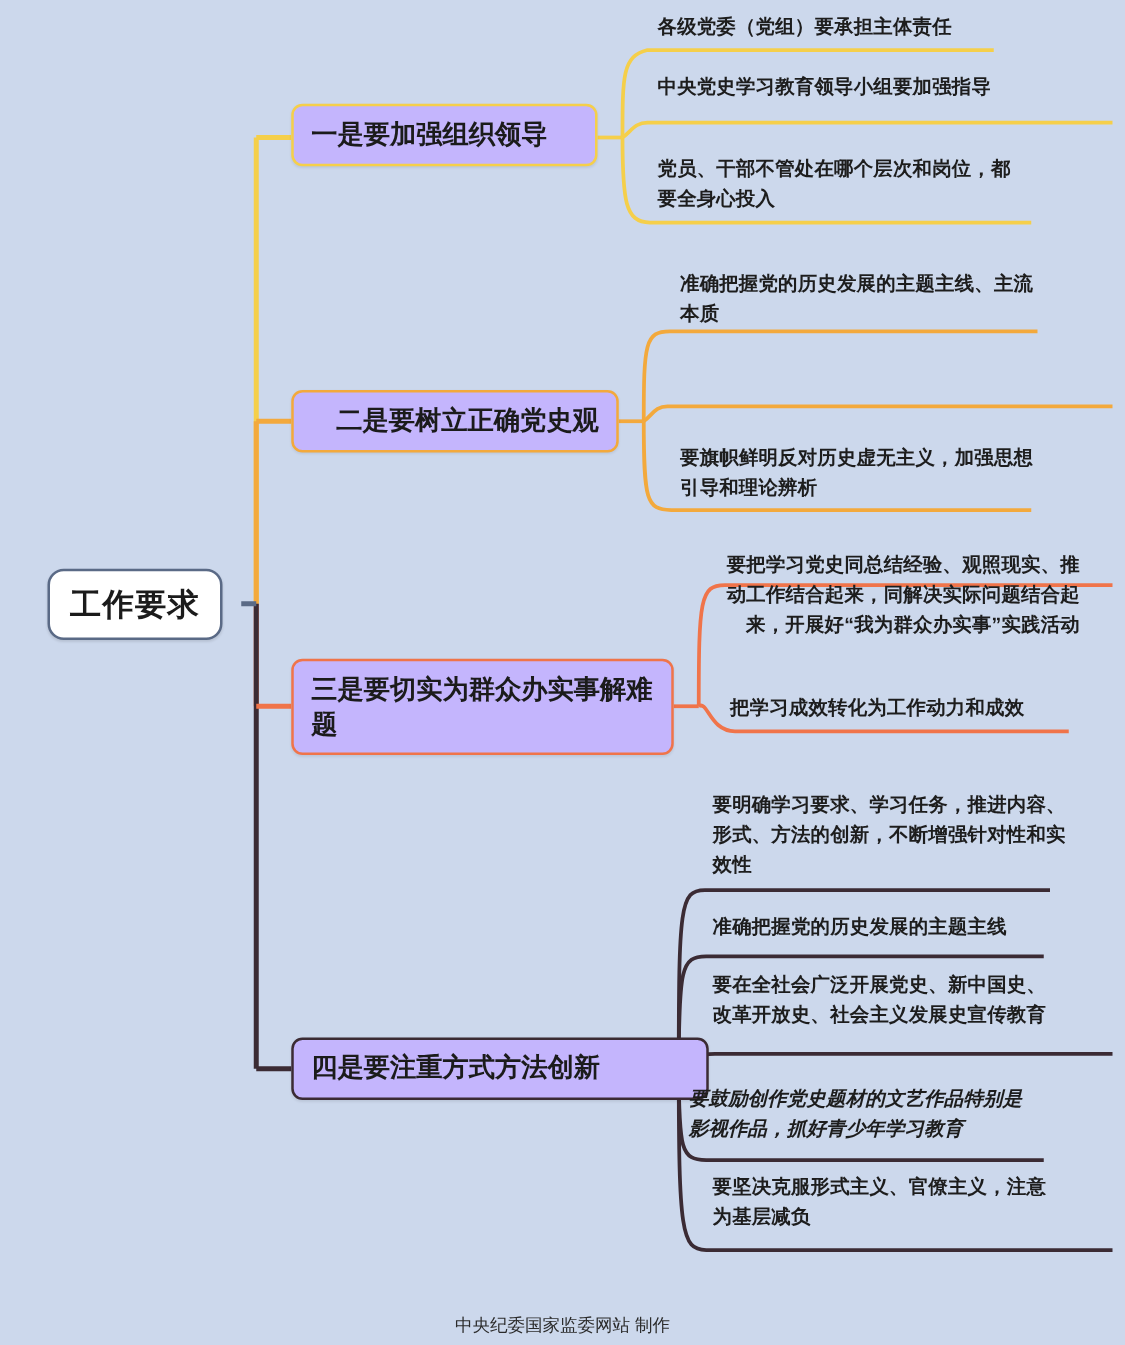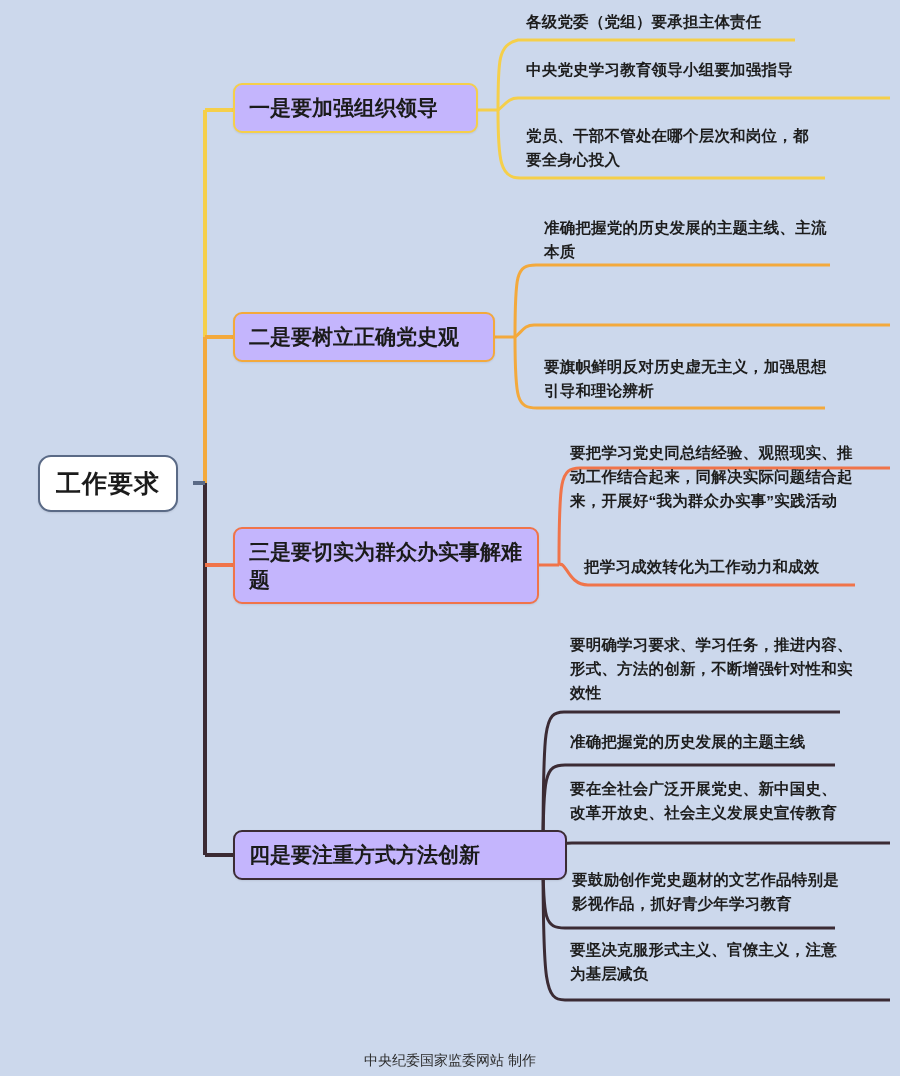--- a/index.html
+++ b/index.html
@@ -130,53 +130,53 @@
   <div class="leaf-node" style="left:522px; top:10px; width:290px;">
     <span>各级党委（党组）要承担主体责任</span>
   </div>
   <div class="leaf-node" style="left:522px; top:58px; width:300px;">
     <span>中央党史学习教育领导小组要加强指导</span>
   </div>
   <div class="leaf-node" style="left:522px; top:124px; width:295px;">
     <span>党员、干部不管处在哪个层次和岗位，都要全身心投入</span>
   </div>
 
-  <div class="node branch-node b2" style="left:233px; top:312px; width:262px;">
+  <div class="node branch-node b2" style="left:233px; top:312px; width:262px;justify-content:flex-end;">
     <span>二是要树立正确党史观</span>
   </div>
   <div class="leaf-node" style="left:540px; top:216px; width:292px;">
     <span>准确把握党的历史发展的主题主线、主流本质</span>
   </div>
   <div class="leaf-node" style="left:540px; top:355px; width:300px;">
     <span>要旗帜鲜明反对历史虚无主义，加强思想引导和理论辨析</span>
   </div>
 
   <div class="node branch-node b3" style="left:233px; top:527px; width:306px;">
     <span>三是要切实为群众办实事解难题</span>
   </div>
-  <div class="leaf-node" style="left:566px; top:441px; width:300px;">
+  <div class="leaf-node" style="left:566px; top:441px; width:300px;text-align:right;">
     <span>要把学习党史同总结经验、观照现实、推动工作结合起来，同解决实际问题结合起来，开展好“我为群众办实事”实践活动</span>
   </div>
   <div class="leaf-node" style="left:580px; top:555px; width:285px;">
     <span>把学习成效转化为工作动力和成效</span>
   </div>
 
   <div class="node branch-node b4" style="left:233px; top:830px; width:334px;">
     <span>四是要注重方式方法创新</span>
   </div>
   <div class="leaf-node" style="left:566px; top:633px; width:292px;">
     <span>要明确学习要求、学习任务，推进内容、形式、方法的创新，不断增强针对性和实效性</span>
   </div>
   <div class="leaf-node" style="left:566px; top:730px; width:290px;">
     <span>准确把握党的历史发展的主题主线</span>
   </div>
   <div class="leaf-node" style="left:566px; top:777px; width:288px;">
     <span>要在全社会广泛开展党史、新中国史、改革开放史、社会主义发展史宣传教育</span>
   </div>
-  <div class="leaf-node" style="left:568px; top:868px; width:286px;">
+  <div class="leaf-node" style="left:547px; top:868px; width:286px;font-style:italic;">
     <span>要鼓励创作党史题材的文艺作品特别是影视作品，抓好青少年学习教育</span>
   </div>
   <div class="leaf-node" style="left:566px; top:938px; width:286px;">
     <span>要坚决克服形式主义、官僚主义，注意为基层减负</span>
   </div>
 
   <div class="footer">中央纪委国家监委网站 制作</div>
 </div>
 
 </body></html>

